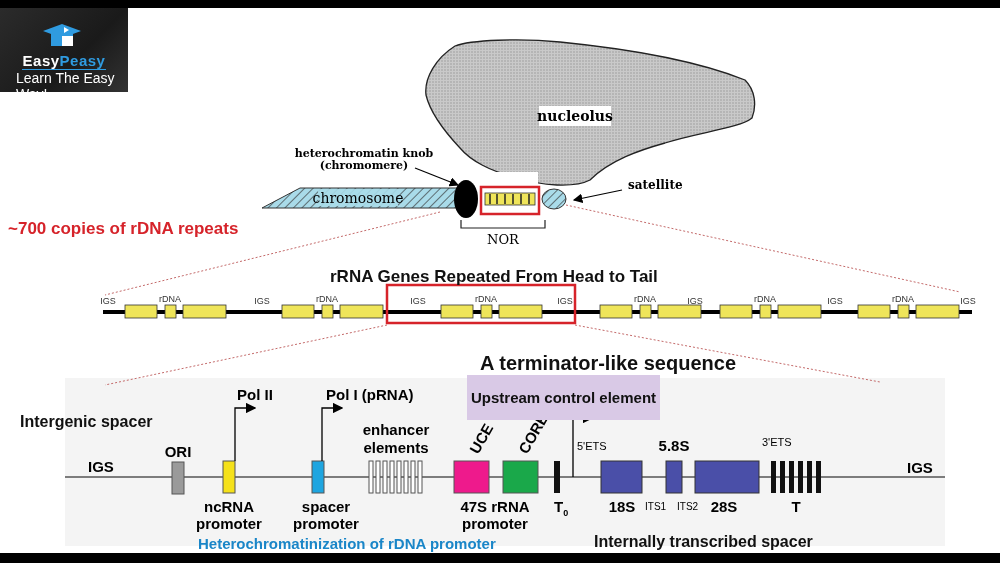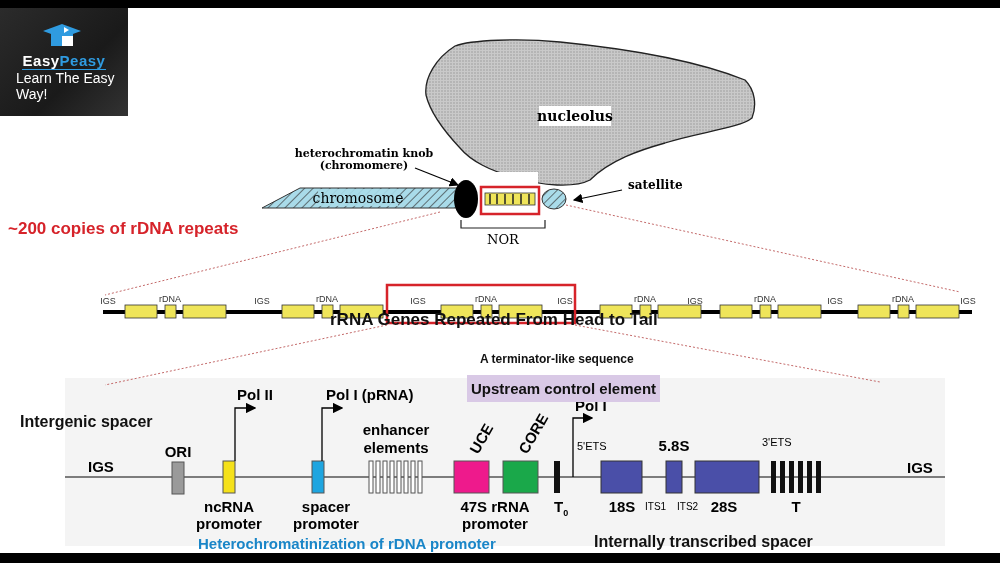--- a/index.html
+++ b/index.html
@@ -1,31 +1,31 @@
 <!DOCTYPE html>
 <html><head>
 <meta charset="utf-8">
 <style>
   html,body{margin:0;padding:0;}
   body{width:1000px;height:563px;position:relative;overflow:hidden;background:#fff;font-family:"Liberation Sans",sans-serif;}
   .topbar{position:absolute;left:0;top:0;width:1000px;height:8px;background:#000;}
   .botbar{position:absolute;left:0;top:553px;width:1000px;height:10px;background:#000;}
-  .logo{position:absolute;left:0;top:8px;width:128px;height:108px;background:linear-gradient(135deg,#2b2b2b,#1a1a1a 60%,#333);overflow:hidden;}
+  .logo{position:absolute;left:0;top:8px;width:128px;height:84px;background:linear-gradient(135deg,#2b2b2b,#1a1a1a 60%,#333);overflow:hidden;}
   .logo .cap{position:absolute;left:42px;top:14px;width:40px;height:26px;}
   .logo .name{position:absolute;left:0;width:128px;top:44px;text-align:center;font-weight:bold;font-size:15px;color:#fff;letter-spacing:0.5px;}
   .logo .name .p{color:#2f9be0;}
   .logo .tag{position:absolute;left:16px;width:128px;top:62px;font-size:14px;color:#fff;}
   .logo .uline{position:absolute;left:22px;top:61px;width:84px;height:1px;background:#2f9be0;}
   svg.main{position:absolute;left:0;top:0;}
   .serif{font-family:"DejaVu Serif","Liberation Serif",serif;}
   .lbl{position:absolute;white-space:nowrap;}
   .copies{left:8px;top:219px;color:#d6232a;font-weight:bold;font-size:17px;}
-  .title2{left:330px;top:267px;font-weight:bold;font-size:17px;color:#111;margin-top:43px;}
-  .term{left:480px;top:352px;font-weight:bold;font-size:12px;color:#111;}
-  .uce-box{left:467px;top:375px;background:#d9c9e6;font-weight:bold;font-size:15px;color:#111;padding:5px 4px;}
+  .title2{left:330px;top:267px;font-weight:bold;font-size:17px;color:#111;}
+  .term{left:480px;top:352px;font-weight:bold;font-size:20px;color:#111;}
+  .uce-box{left:467px;top:375px;background:#d9c9e6;font-weight:bold;font-size:15px;color:#111;padding:14px 4px;}
   .inter{left:20px;top:413px;font-weight:bold;font-size:16px;color:#111;text-align:center;}
   .hetero{left:198px;top:535px;font-weight:bold;font-size:15px;color:#1a86c8;}
   .its{left:594px;top:533px;font-weight:bold;font-size:16px;color:#111;}
   .panel{position:absolute;left:65px;top:378px;width:880px;height:168px;background:#f4f4f4;}
 </style>
 </head>
 <body>
 
 <div class="topbar"></div>
 
@@ -193,21 +193,21 @@
         <rect x="780" y="461" width="5" height="32" fill="#111"></rect>
         <rect x="789" y="461" width="5" height="32" fill="#111"></rect>
         <rect x="798" y="461" width="5" height="32" fill="#111"></rect>
         <rect x="807" y="461" width="5" height="32" fill="#111"></rect>
         <rect x="816" y="461" width="5" height="32" fill="#111"></rect>
       </g>
     <text x="796" y="512" text-anchor="middle" font-size="15" font-weight="bold">T</text>
   </g>
 </svg>
 
-<div class="lbl copies">~200 copies of rDNA repeats</div>
+<div class="lbl copies">~700 copies of rDNA repeats</div>
 <div class="lbl title2">rRNA Genes Repeated From Head to Tail</div>
 <div class="lbl term">A terminator-like sequence</div>
 <div class="lbl uce-box">Upstream control element</div>
 <div class="lbl inter">Intergenic spacer</div>
 <div class="lbl hetero">Heterochromatinization of rDNA promoter</div>
 <div class="lbl its">Internally transcribed spacer</div>
 
 <div class="botbar"></div>
 
 </body></html>

